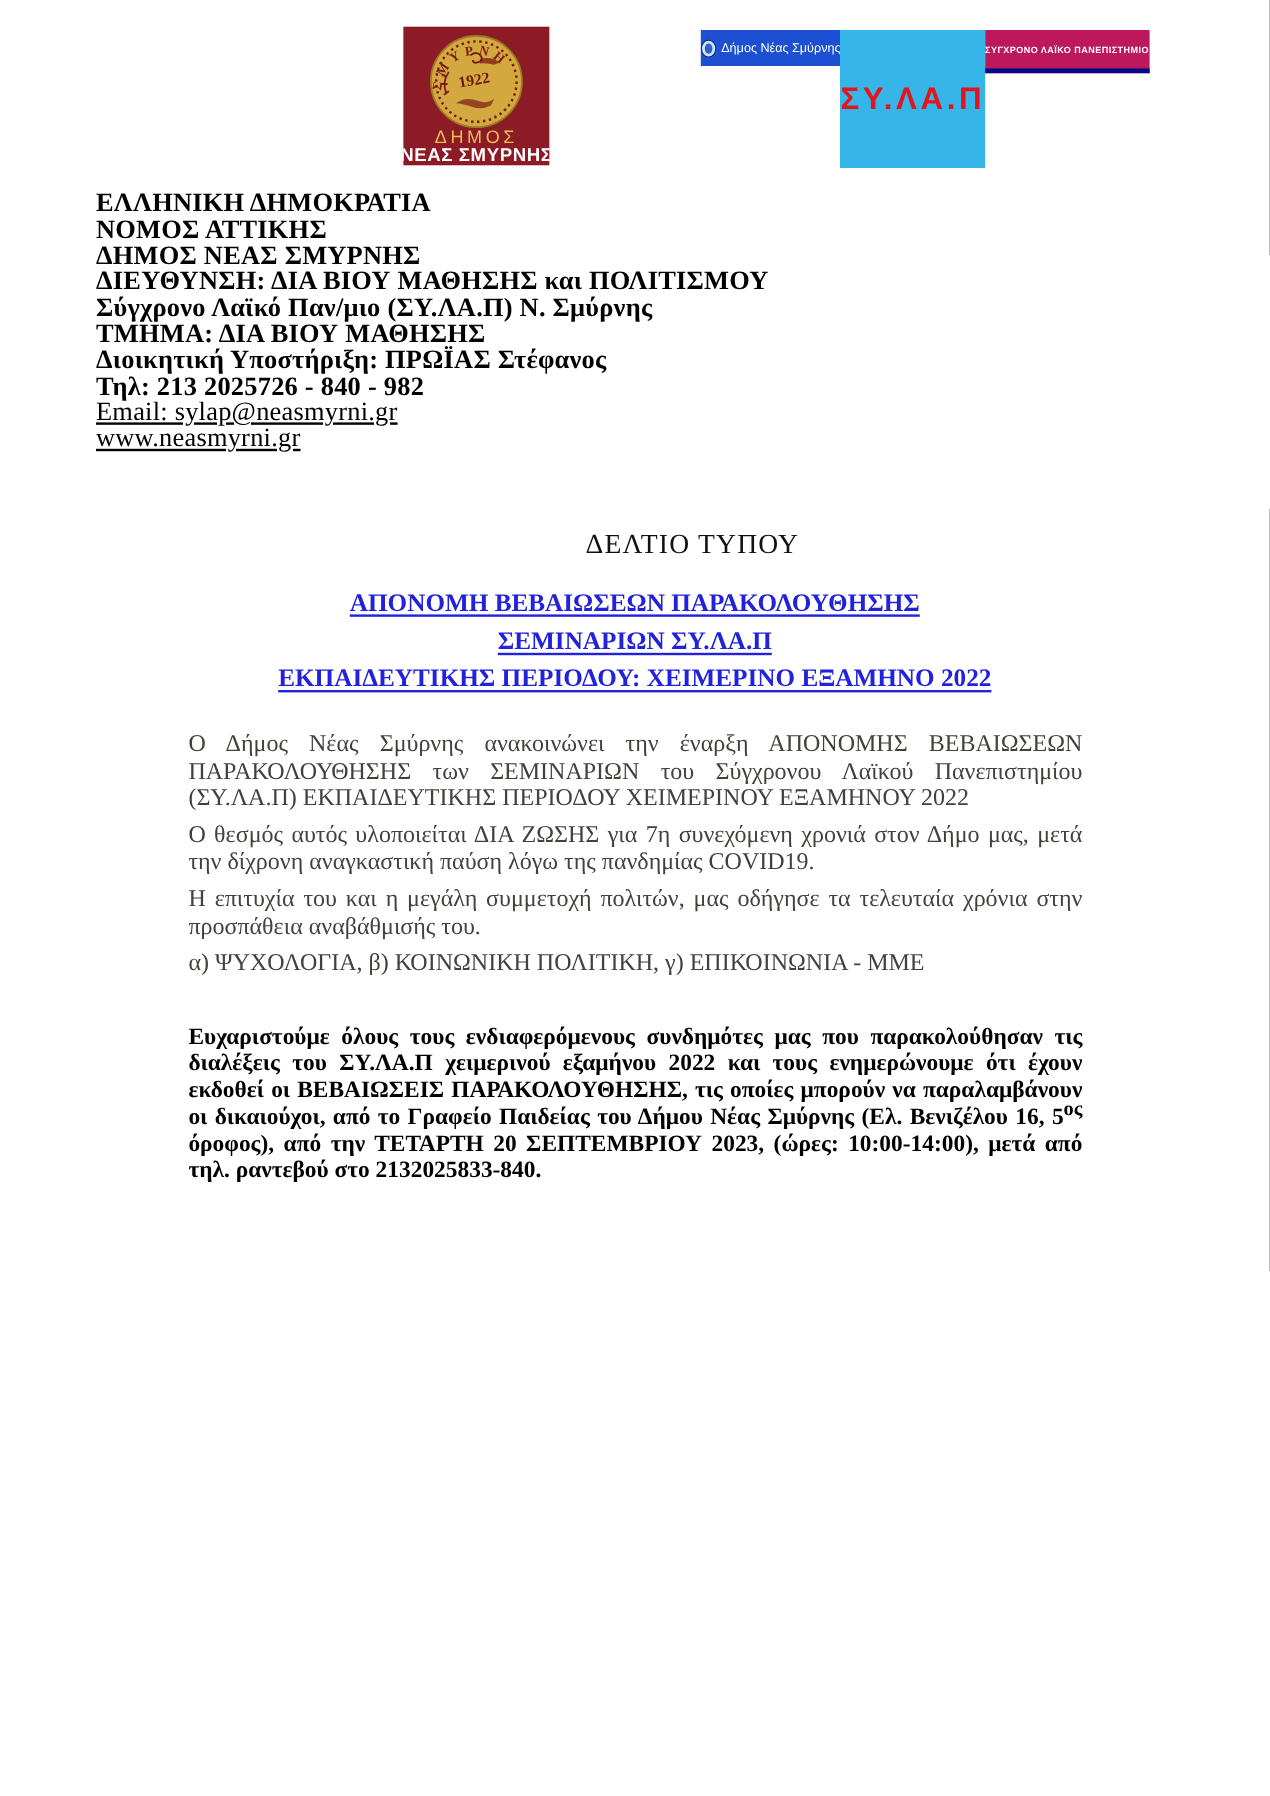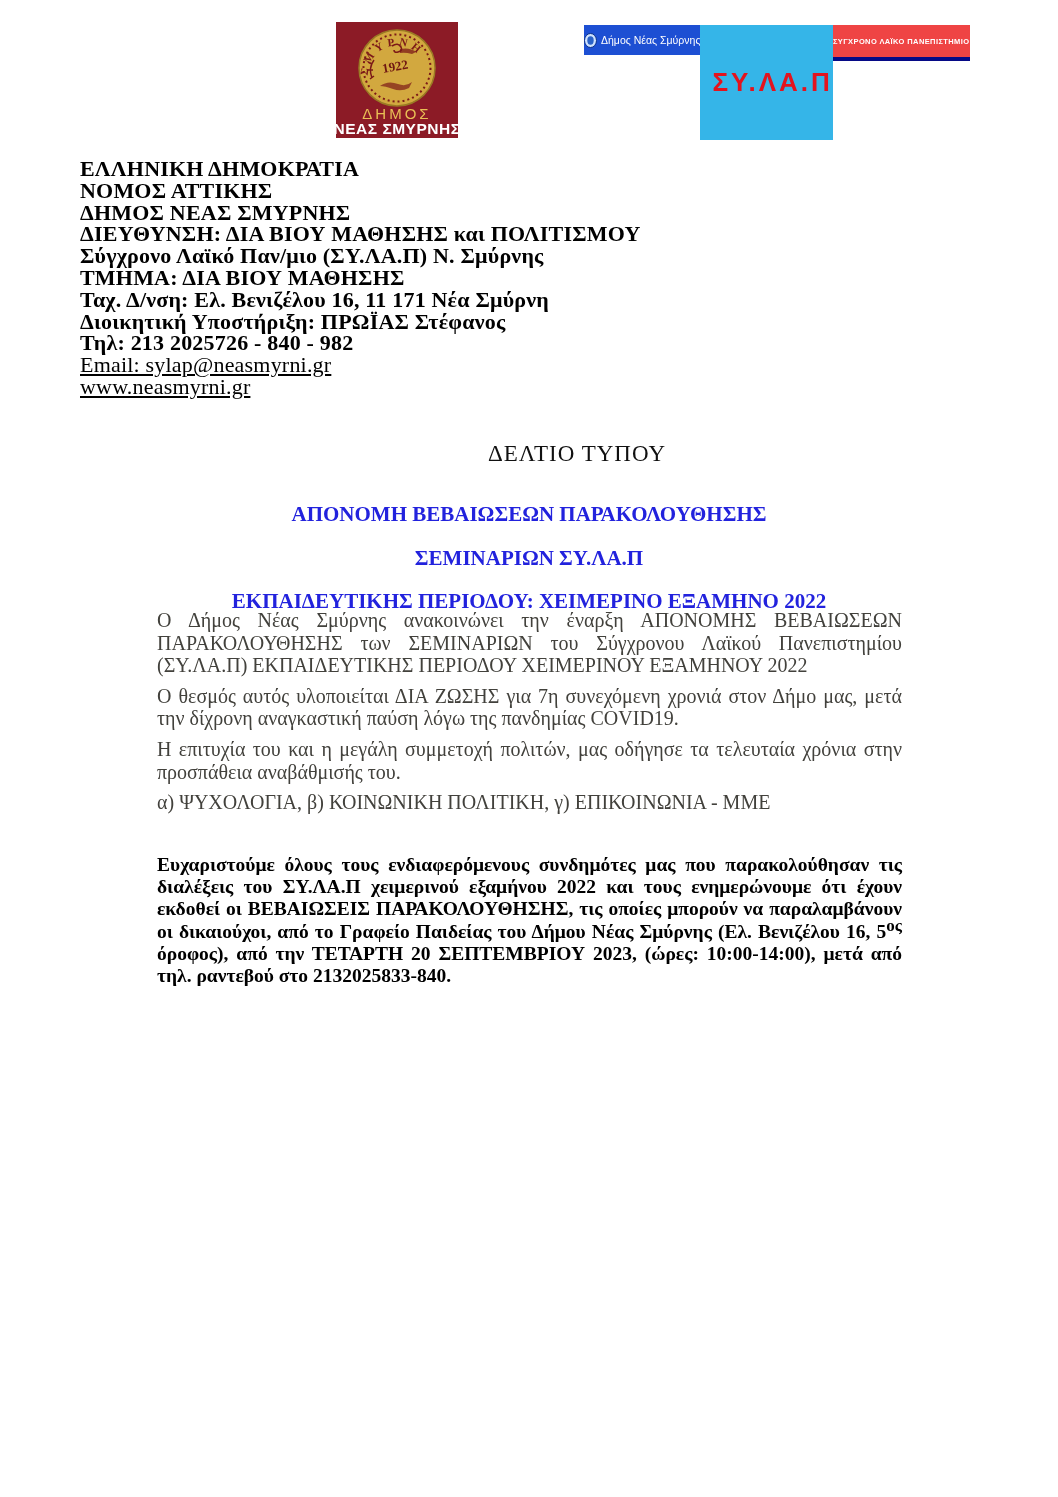--- a/index.html
+++ b/index.html
@@ -16,24 +16,24 @@
   .logo-sylap {
     position:absolute; left:584px; top:25px; width:121px; height:115px;
     display:flex; flex-direction:row; font-family:"Liberation Sans", sans-serif;
   }
   .sylap-top {
     height:30px; background:#1d4fd3; color:#ffffff; font-size:10.5px;
     display:flex; align-items:center; justify-content:center; gap:4px; white-space:nowrap;
   }
   .sylap-mid {
     flex:1; background:#35b5e8; color:#e3141e; font-weight:bold; font-size:26px;
-    letter-spacing:3px; display:flex; align-items:center; justify-content:center;padding-left:12px;
+    letter-spacing:3px; display:flex; align-items:center; justify-content:center;
   }
   .sylap-bottom {
-    height:32px; background:#ef4444; color:#ffffff; font-size:7.5px; font-weight:bold;
+    height:32px; background:#be185d; color:#ffffff; font-size:7.5px; font-weight:bold;
     letter-spacing:0.4px; display:flex; align-items:center; justify-content:center;
     border-bottom:4px solid #060a86; white-space:nowrap;
   }
 
   
   .header-block {
     position:absolute; left:80px; top:158px;
     font-size:22px; font-weight:bold; line-height:21.8px; letter-spacing:0.2px;
     white-space:nowrap;
   }
@@ -42,21 +42,21 @@
   
   .doc-title {
     position:absolute; top:441px; left:0; width:100%;
     text-align:center; font-size:23px; letter-spacing:1px; color:#111;padding-left:48px;
   }
   .headings {
     position:absolute; top:487px; left:0; width:100%;
     text-align:center; font-weight:bold; font-size:21px; line-height:31.5px;
     color:#2222dd;
   }
-  .heading { text-underline-offset:3px;margin-top:12px; }
+  .heading { text-decoration:underline; text-underline-offset:3px; }
 
   
   .body-col {
     position:absolute; left:157px; top:609px; width:745px;
     font-size:20px; line-height:22.6px; text-align:justify; color:#42413c;
   }
   .body-col p { margin:0 0 8px 0; }
   .body-col p.themes { margin-bottom:0; }
   .body-col p.closing {
     margin-top:40px; font-weight:bold; color:#000;
@@ -102,21 +102,20 @@
     <div class="sylap-bottom">ΣΥΓΧΡΟΝΟ ΛΑΪΚΟ ΠΑΝΕΠΙΣΤΗΜΙΟ</div>
   </div>
 
   <div class="header-block">
     <div>ΕΛΛΗΝΙΚΗ ΔΗΜΟΚΡΑΤΙΑ</div>
     <div>ΝΟΜΟΣ ΑΤΤΙΚΗΣ</div>
     <div>ΔΗΜΟΣ ΝΕΑΣ ΣΜΥΡΝΗΣ</div>
     <div>ΔΙΕΥΘΥΝΣΗ: ΔΙΑ ΒΙΟΥ ΜΑΘΗΣΗΣ και ΠΟΛΙΤΙΣΜΟΥ</div>
     <div>Σύγχρονο Λαϊκό Παν/μιο (ΣΥ.ΛΑ.Π) Ν. Σμύρνης</div>
     <div>ΤΜΗΜΑ: ΔΙΑ ΒΙΟΥ ΜΑΘΗΣΗΣ</div>
-    <div>Ταχ. Δ/νση: Ελ. Βενιζέλου 16, 11 171 Νέα Σμύρνη</div>
     <div>Διοικητική Υποστήριξη: ΠΡΩΪΑΣ Στέφανος</div>
     <div>Τηλ: 213 2025726 - 840 - 982</div>
     <div class="regular">Email: sylap@neasmyrni.gr</div>
     <div class="regular">www.neasmyrni.gr</div>
   </div>
 
   <div class="doc-title">ΔΕΛΤΙΟ ΤΥΠΟΥ</div>
 
   <div class="headings">
     <div class="heading">ΑΠΟΝΟΜΗ ΒΕΒΑΙΩΣΕΩΝ ΠΑΡΑΚΟΛΟΥΘΗΣΗΣ</div>

